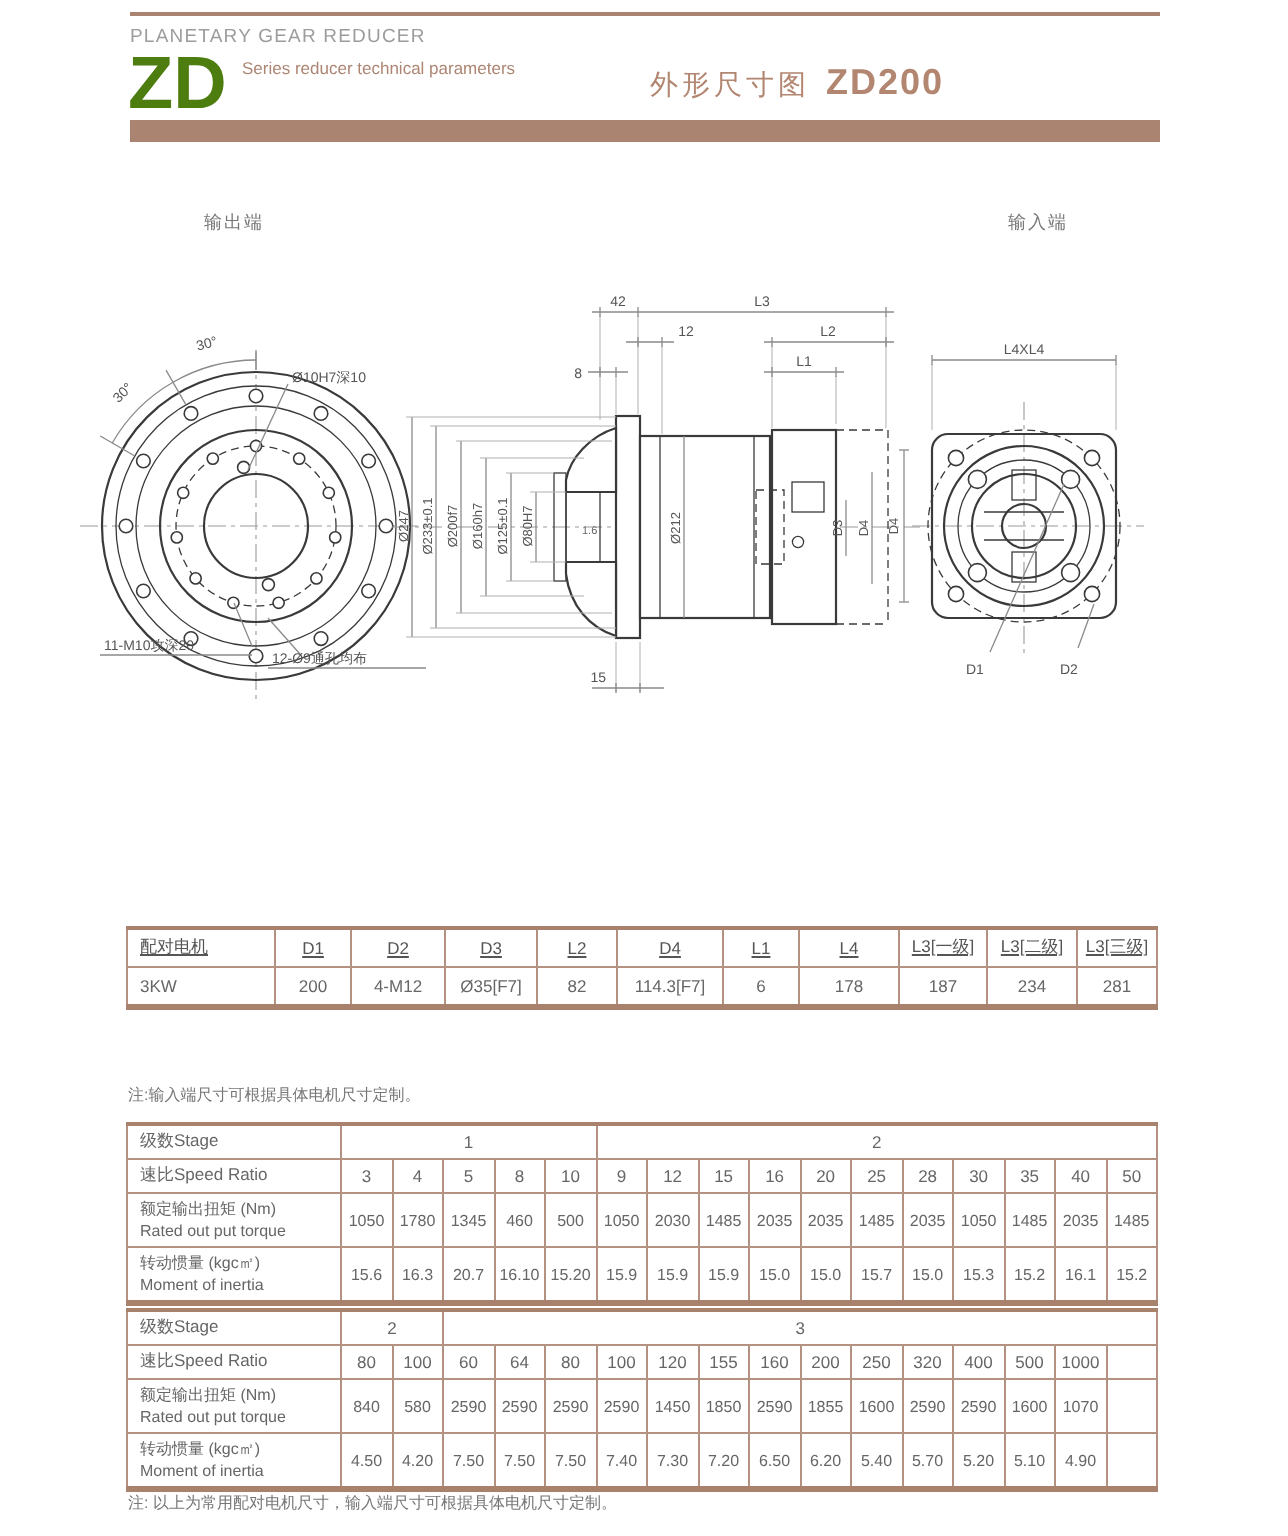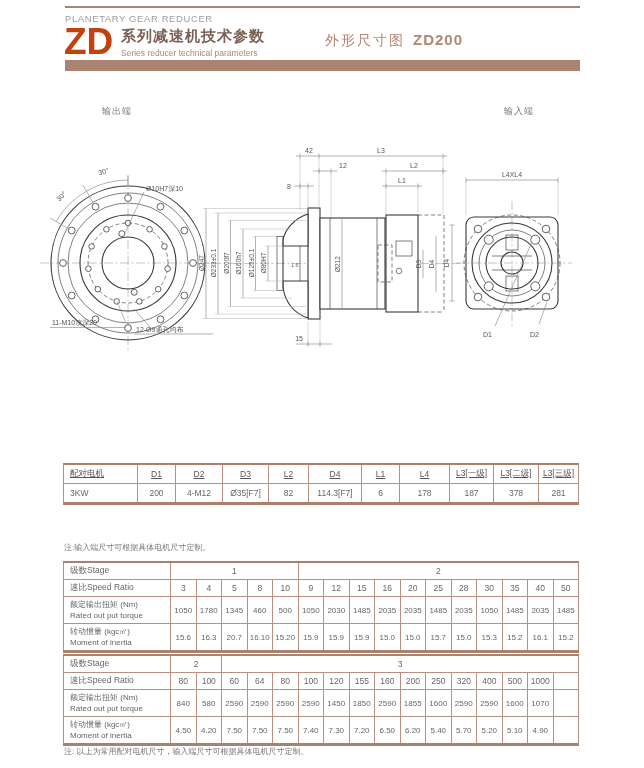--- a/index.html
+++ b/index.html
@@ -5,27 +5,27 @@
   html,body{margin:0;padding:0;}
   body{
     width:644px;height:768px;position:relative;background:#ffffff;
     font-family:"Liberation Sans","DejaVu Sans",sans-serif;
     -webkit-font-smoothing:antialiased;
   }
   .abs{position:absolute;}
   
   .top-rule{left:65px;top:6px;width:515px;height:2px;background:#aa8471;}
   .eyebrow{left:65px;top:13px;font-size:9.5px;letter-spacing:.6px;color:#9c9c9c;}
-  .logo{left:64px;top:23px;font-size:37px;font-weight:bold;color:#c2410c;line-height:1;text-align:right;}
+  .logo{left:64px;top:23px;font-size:37px;font-weight:bold;color:#4d7c0f;line-height:1;text-align:right;}
   .title-block{left:121px;top:27px;}
   .title-cn{font-size:15px;font-weight:bold;color:#7b6053;letter-spacing:1px;}
   .title-en{font-size:8.5px;color:#ad8673;margin-top:2px;}
   .section-title{left:325px;top:31px;color:#b28670;}
   .section-label{font-size:14px;letter-spacing:2px;}
-  .section-model{font-size:15px;font-weight:bold;margin-left:8px;letter-spacing:1px;}
+  .section-model{font-size:18px;font-weight:bold;margin-left:8px;letter-spacing:1px;}
   .thick-bar{left:65px;top:60px;width:515px;height:11px;background:#aa8471;}
   
   .drawing{left:0;top:98px;}
   svg text{font-family:"Liberation Sans","DejaVu Sans",sans-serif;}
   .t{font-size:7px;fill:#555;}
   .ts{font-size:6.5px;fill:#555;}
   .tt{font-size:5.5px;fill:#666;}
   .tc{font-size:9px;fill:#777;letter-spacing:1px;}
   .c{stroke:#3a3a3a;stroke-width:1.1;fill:none;}
   .c2{stroke:#3a3a3a;stroke-width:0.65;fill:none;}
@@ -52,21 +52,20 @@
   .t3{top:654px;left:63px;}
   .n2{top:746px;left:64px;font-size:8px;color:#777;}
 </style>
 </head>
 <body>
 
 <div class="abs top-rule"></div>
 <div class="abs eyebrow">PLANETARY GEAR REDUCER</div>
 <div class="abs logo">ZD</div>
 <div class="abs title-block">
-  <div class="title-cn">系列减速机技术参数</div>
   <div class="title-en">Series reducer technical parameters</div>
 </div>
 <div class="abs section-title">
   <span class="section-label">外形尺寸图</span><span class="section-model">ZD200</span>
 </div>
 <div class="abs thick-bar"></div>
 
 <svg class="abs drawing" width="644" height="262" viewBox="0 0 644 262">
   <defs>
     <pattern id="hatch" width="4.5" height="4.5" patternUnits="userSpaceOnUse" patternTransform="rotate(45)">
@@ -308,21 +307,21 @@
         <tr>
           <td class="lbl">3KW</td>
           <td>200</td>
           <td>4-M12</td>
           <td>Ø35[F7]</td>
           <td>82</td>
           <td>114.3[F7]</td>
           <td>6</td>
           <td>178</td>
           <td>187</td>
-          <td>378</td>
+          <td>234</td>
           <td>281</td>
         </tr>
       </tbody>
   </table>
 </div>
 <div class="abs n1">注:输入端尺寸可根据具体电机尺寸定制。</div>
 
 <div class="abs t2">
   <table class="ratio-table">
     <colgroup id="rt1Cols">

